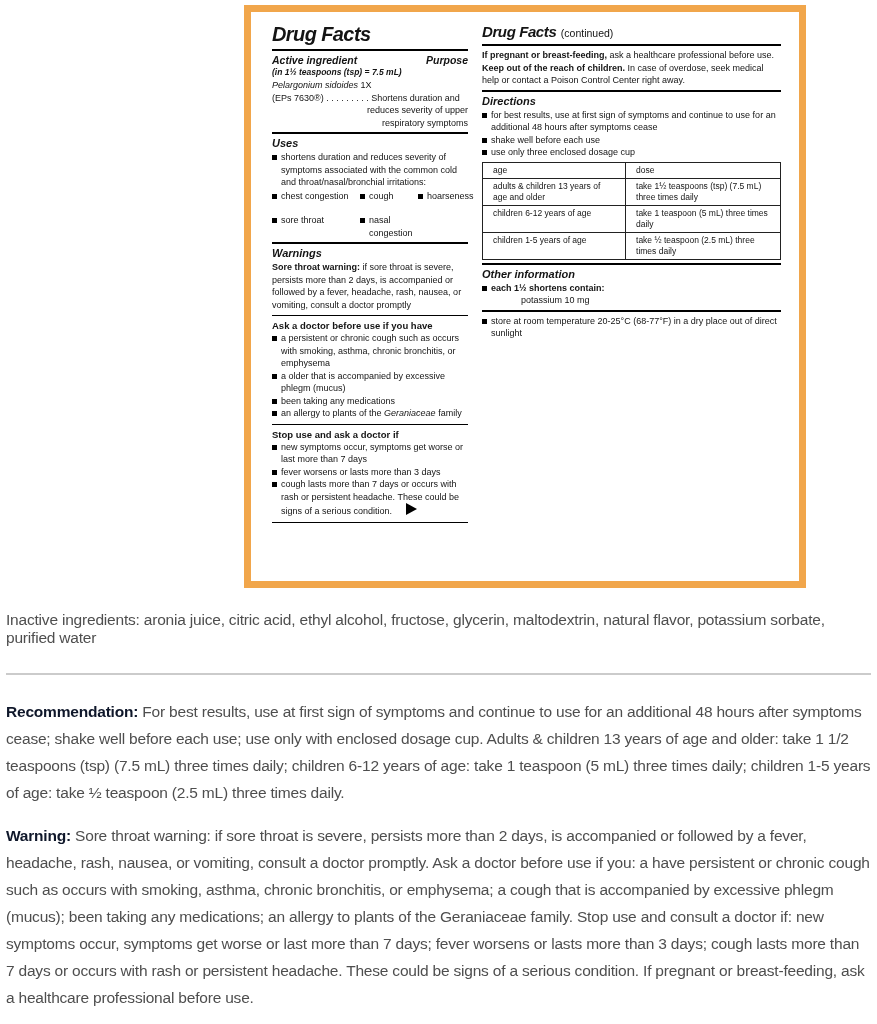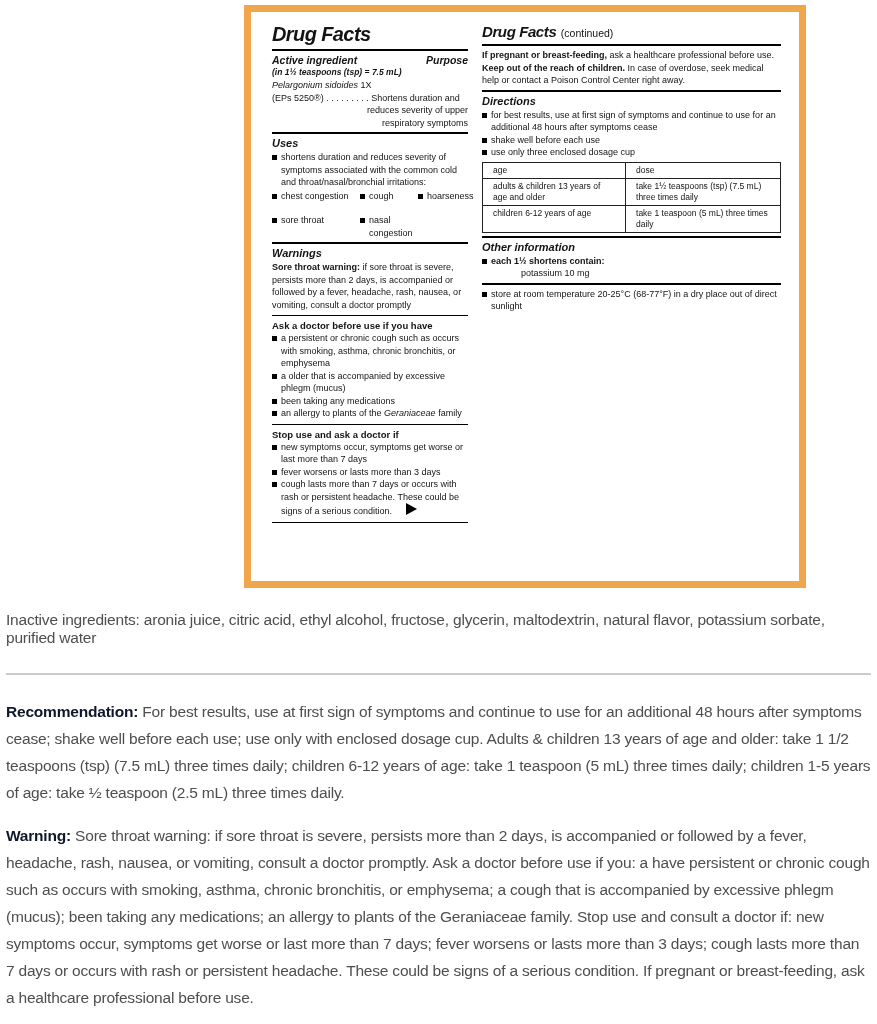--- a/index.html
+++ b/index.html
@@ -49,21 +49,21 @@
 
     <div class="col-left">
       <div class="df-title">Drug Facts</div>
       <div class="rule2"></div>
       <div class="ai-row">
         <span>Active ingredient</span>
         <span>Purpose</span>
       </div>
       <div class="dose-note">(in 1½ teaspoons (tsp) = 7.5 mL)</div>
       <div class="small"><i>Pelargonium sidoides</i><span> 1X</span></div>
-      <div class="small">(EPs 5250®) . . . . . . . . .  Shortens duration and</div>
+      <div class="small">(EPs 7630®) . . . . . . . . .  Shortens duration and</div>
       <div class="small right-al">reduces severity of upper</div>
       <div class="small right-al">respiratory symptoms</div>
       <div class="rule2"></div>
 
       <div class="sec-h">Uses</div>
       <div class="bi">
         <span class="sq"></span>
         <span class="bt">shortens duration and reduces severity of symptoms associated with the common cold and throat/nasal/bronchial irritations:</span>
       </div>
       <div class="sym-grid">
@@ -159,20 +159,24 @@
           <th>dose</th>
         </tr>
         <tr>
           <td>adults &amp; children 13 years of age and older</td>
           <td>take 1½ teaspoons (tsp) (7.5 mL) three times daily</td>
         </tr>
         <tr>
           <td>children 6-12 years of age</td>
           <td>take 1 teaspoon (5 mL) three times daily</td>
         </tr>
+        <tr>
+          <td>children 1-5 years of age</td>
+          <td>take ½ teaspoon (2.5 mL) three times daily</td>
+        </tr>
       </tbody>
         </table>
       <div class="rule2"></div>
 
       <div class="sec-h">Other information</div>
       <div class="bi">
           <span class="sq"></span>
           <b class="bt" style="font-size:9px">each 1½ shortens contain:</b>
         </div>
       <div class="oi-value">potassium 10 mg</div>

